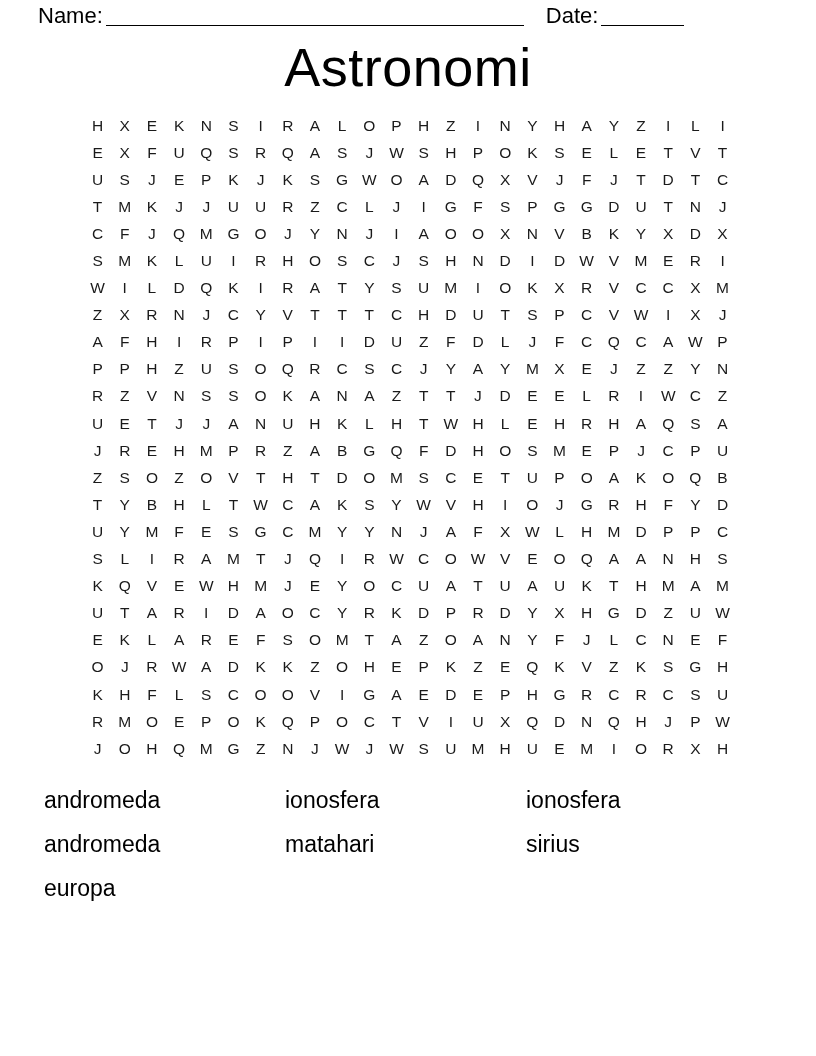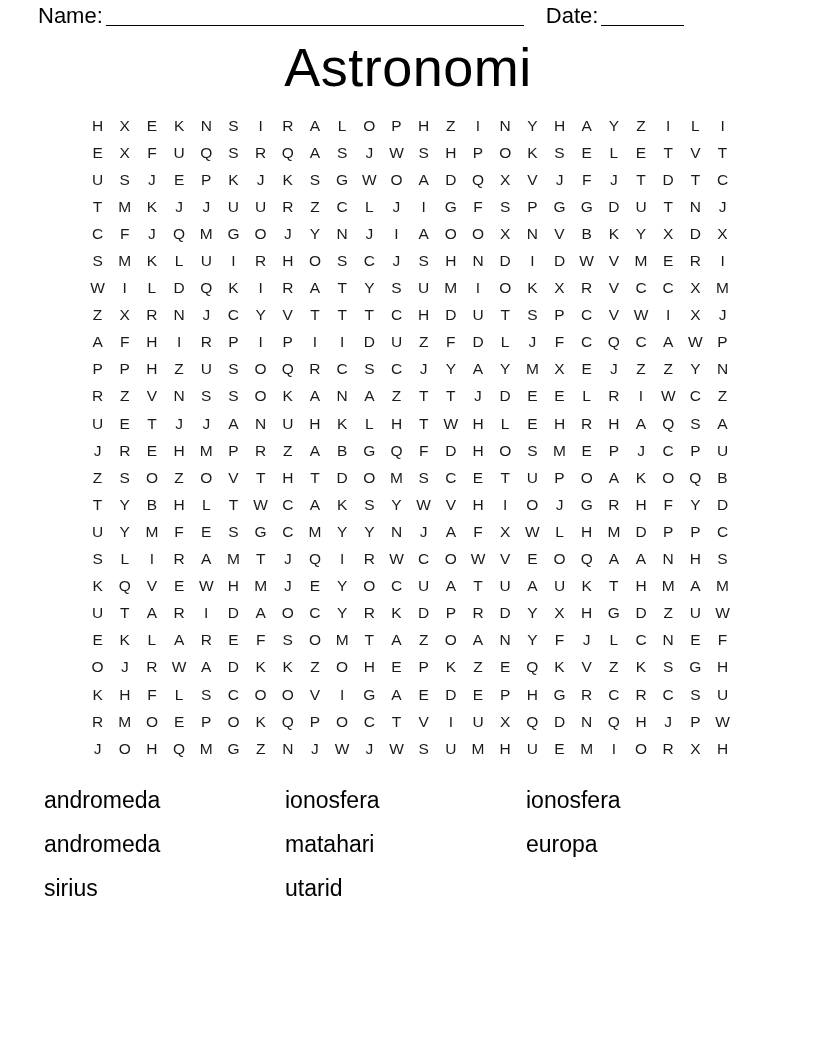--- a/index.html
+++ b/index.html
@@ -738,18 +738,17 @@
       <div class="grid-cell">H</div>
     </div>
   </div>
 
 <div class="word-list">
     <div class="word-item">andromeda</div>
     <div class="word-item">ionosfera</div>
     <div class="word-item">ionosfera</div>
     <div class="word-item">andromeda</div>
     <div class="word-item">matahari</div>
+    <div class="word-item">sirius</div>
     <div class="word-item">europa</div>
-    <div class="word-item">sirius</div>
-    <div class="word-item">utarid</div>
     <div class="word-item empty"></div>
     <div class="word-item empty"></div>
   </div>
 
 </body></html>

